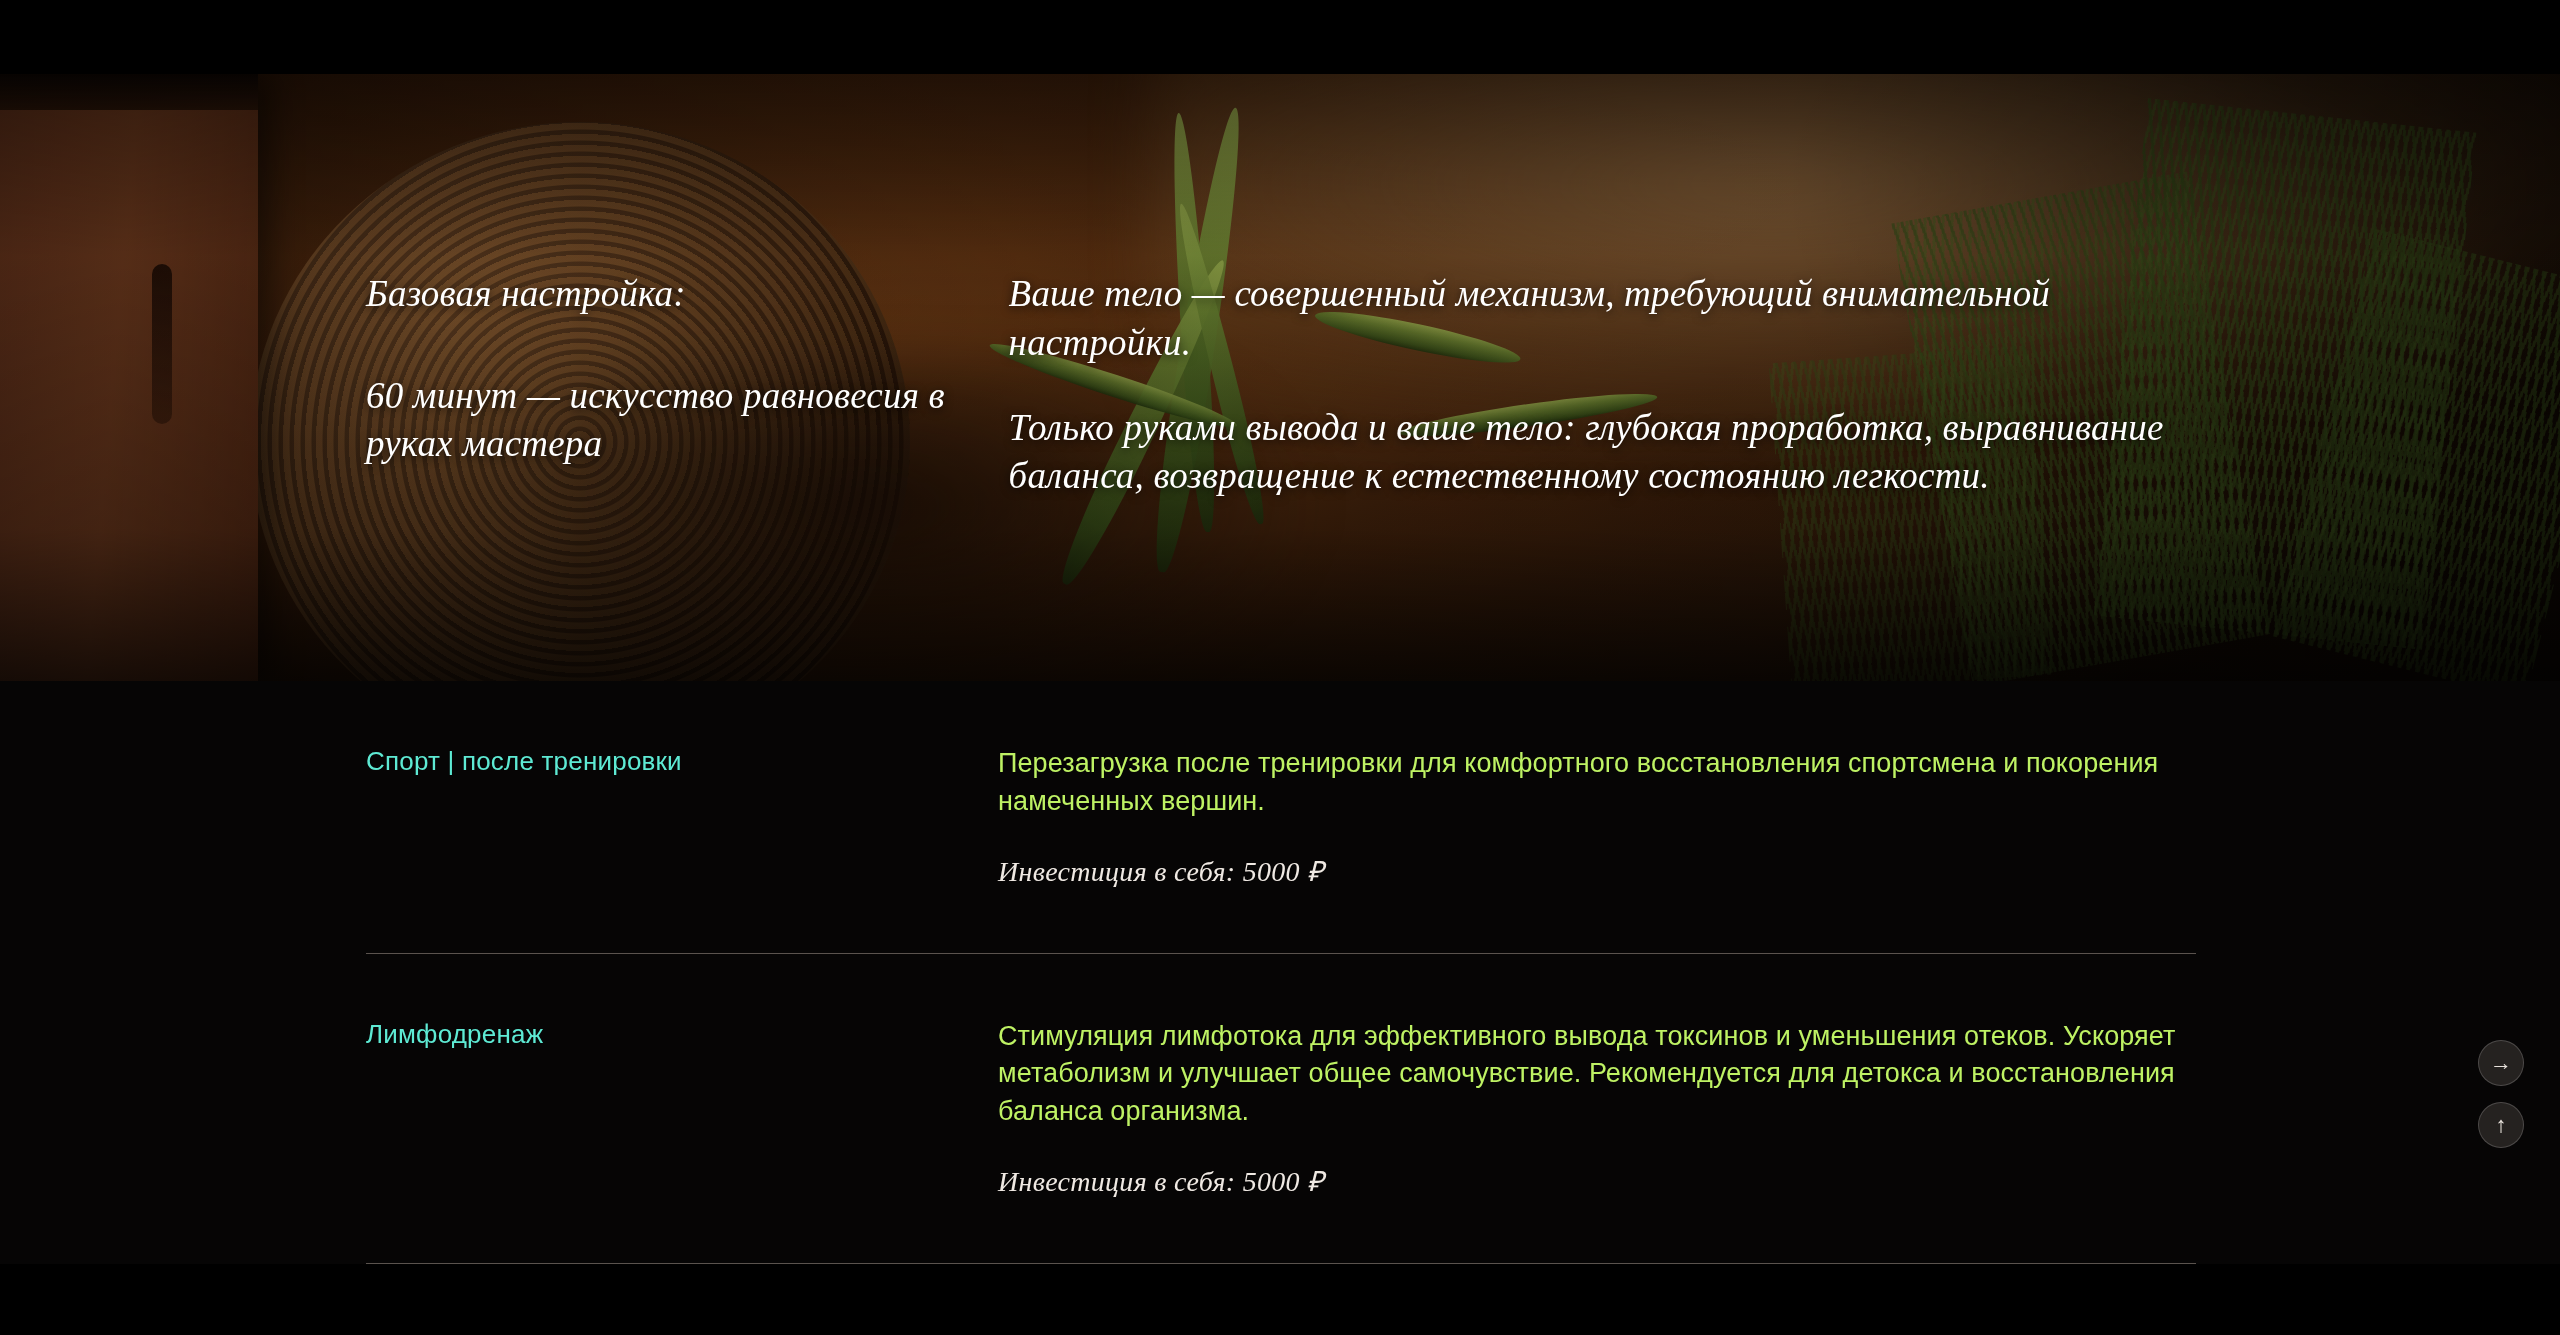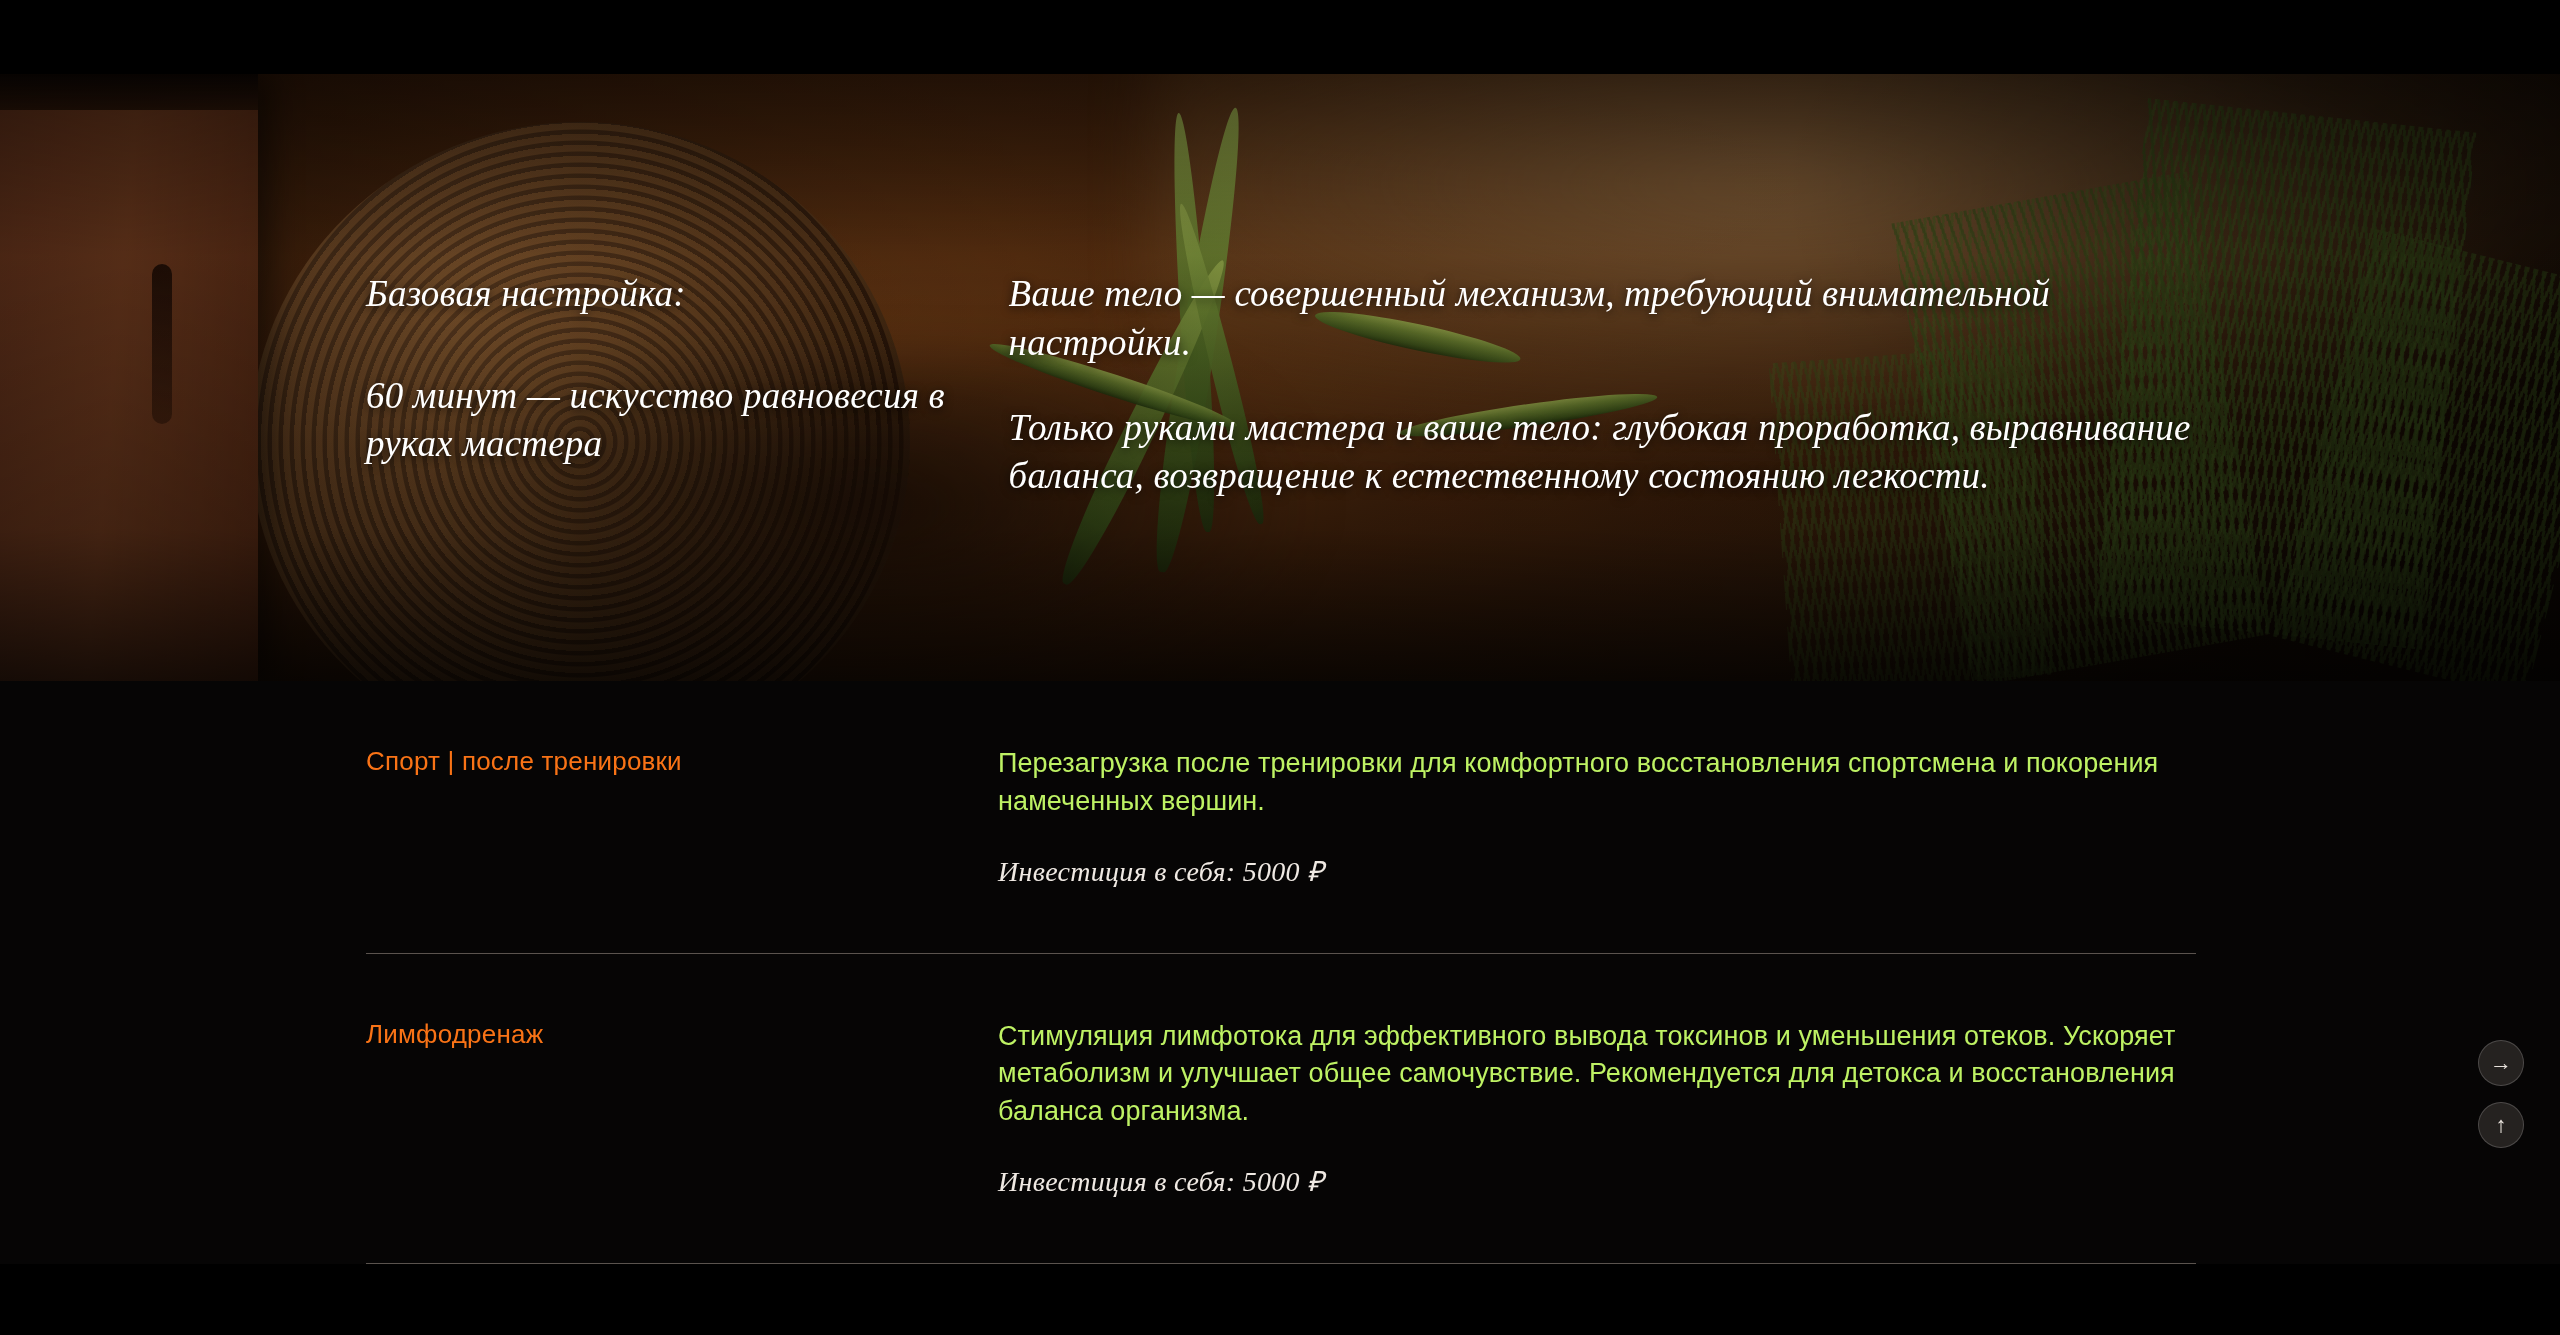--- a/index.html
+++ b/index.html
@@ -190,21 +190,21 @@
   .service {
     position: relative;
     display: flex;
     padding: 64px 0 0 0;
     margin: 0 366px;
     width: 1830px;
   }
   .service .col-title {
     width: 632px;
     flex: 0 0 632px;
-    color: #f97316;
+    color: #5eead4;
     font-family: "Liberation Sans", sans-serif;
     font-size: 26px;
     line-height: 1.3;
     font-weight: 400;
     letter-spacing: .2px;
   }
   .service .col-body {
     flex: 1 1 auto;
     max-width: 1200px;
   }
@@ -298,21 +298,21 @@
 
     <div class="hero-shade"></div>
 
     <div class="hero-text">
       <div class="hero-col-left">
         <div class="hero-line">Базовая настройка:</div>
         <div class="hero-line">60 минут — искусство равновесия в руках мастера</div>
       </div>
       <div class="hero-col-right">
         <div class="hero-line">Ваше тело — совершенный механизм, требующий внимательной настройки.</div>
-        <div class="hero-line">Только руками мастера и ваше тело: глубокая проработка, выравнивание баланса, возвращение к естественному состоянию легкости.</div>
+        <div class="hero-line">Только руками вывода и ваше тело: глубокая проработка, выравнивание баланса, возвращение к естественному состоянию легкости.</div>
       </div>
     </div>
   </section>
 
   <section class="services">
 
     <div class="service">
       <div class="col-title">Спорт | после тренировки</div>
       <div class="col-body">
         <div class="desc">Перезагрузка после тренировки для комфортного восстановления спортсмена и покорения намеченных вершин.</div>

